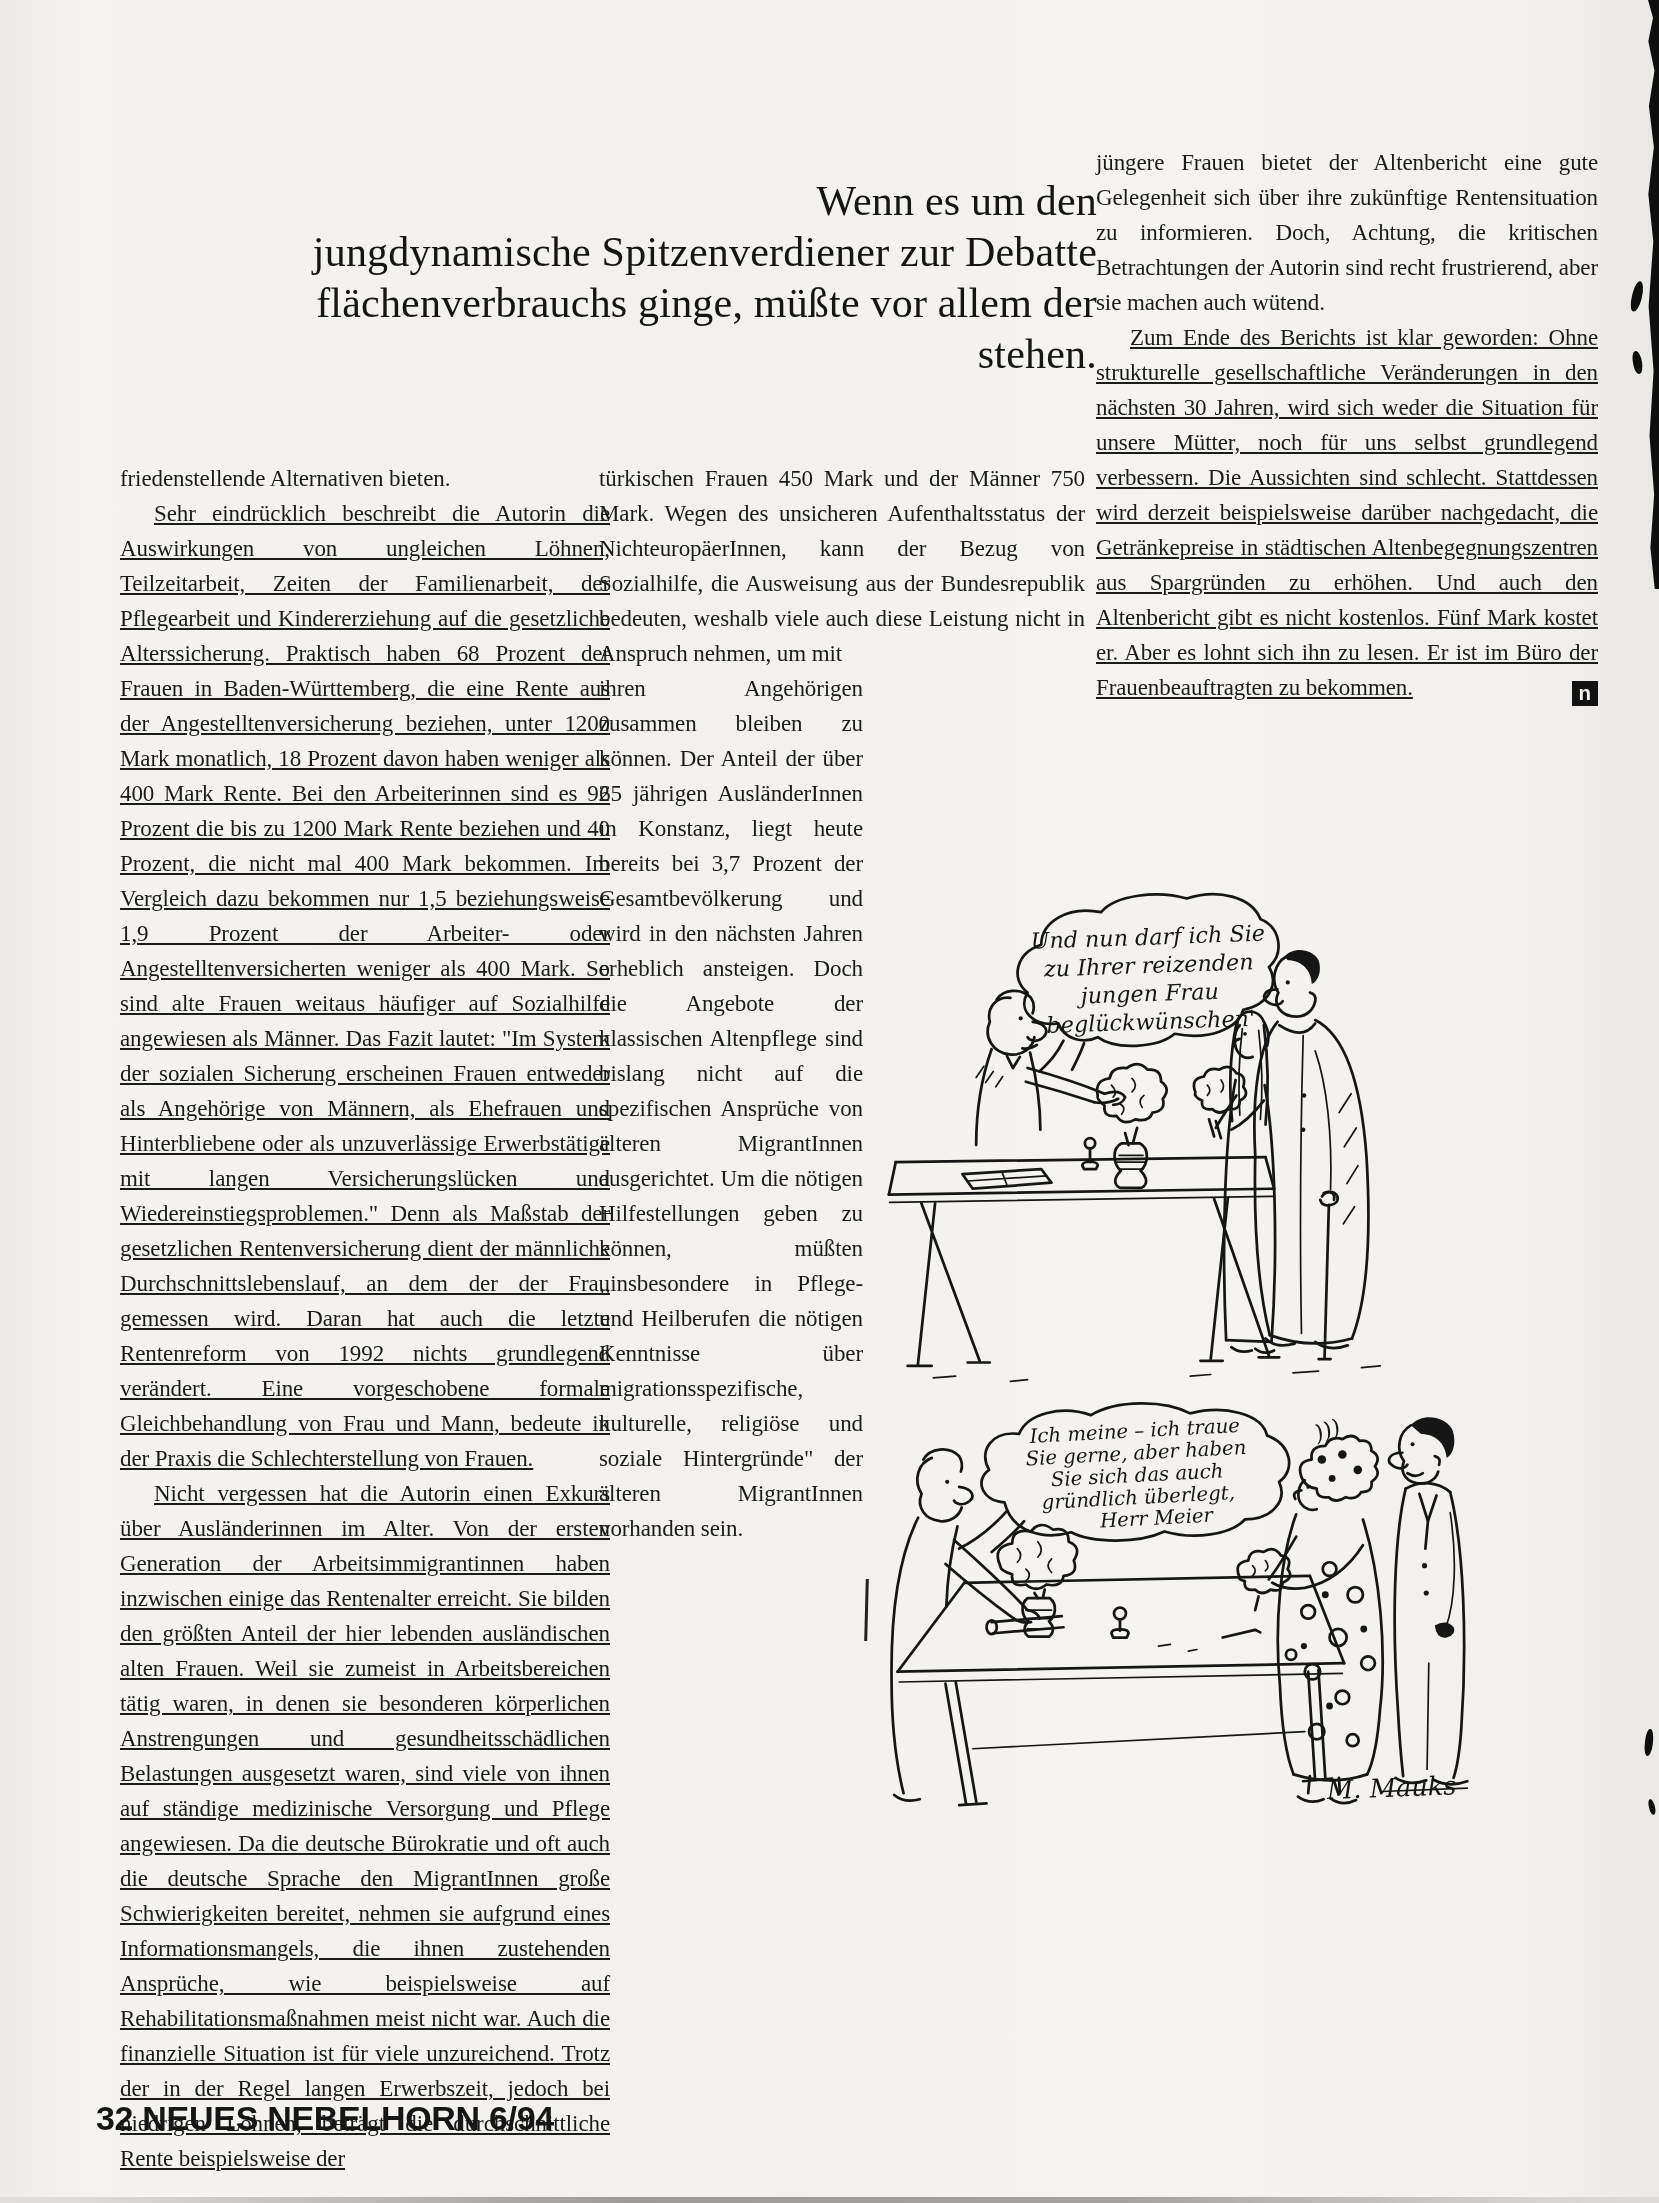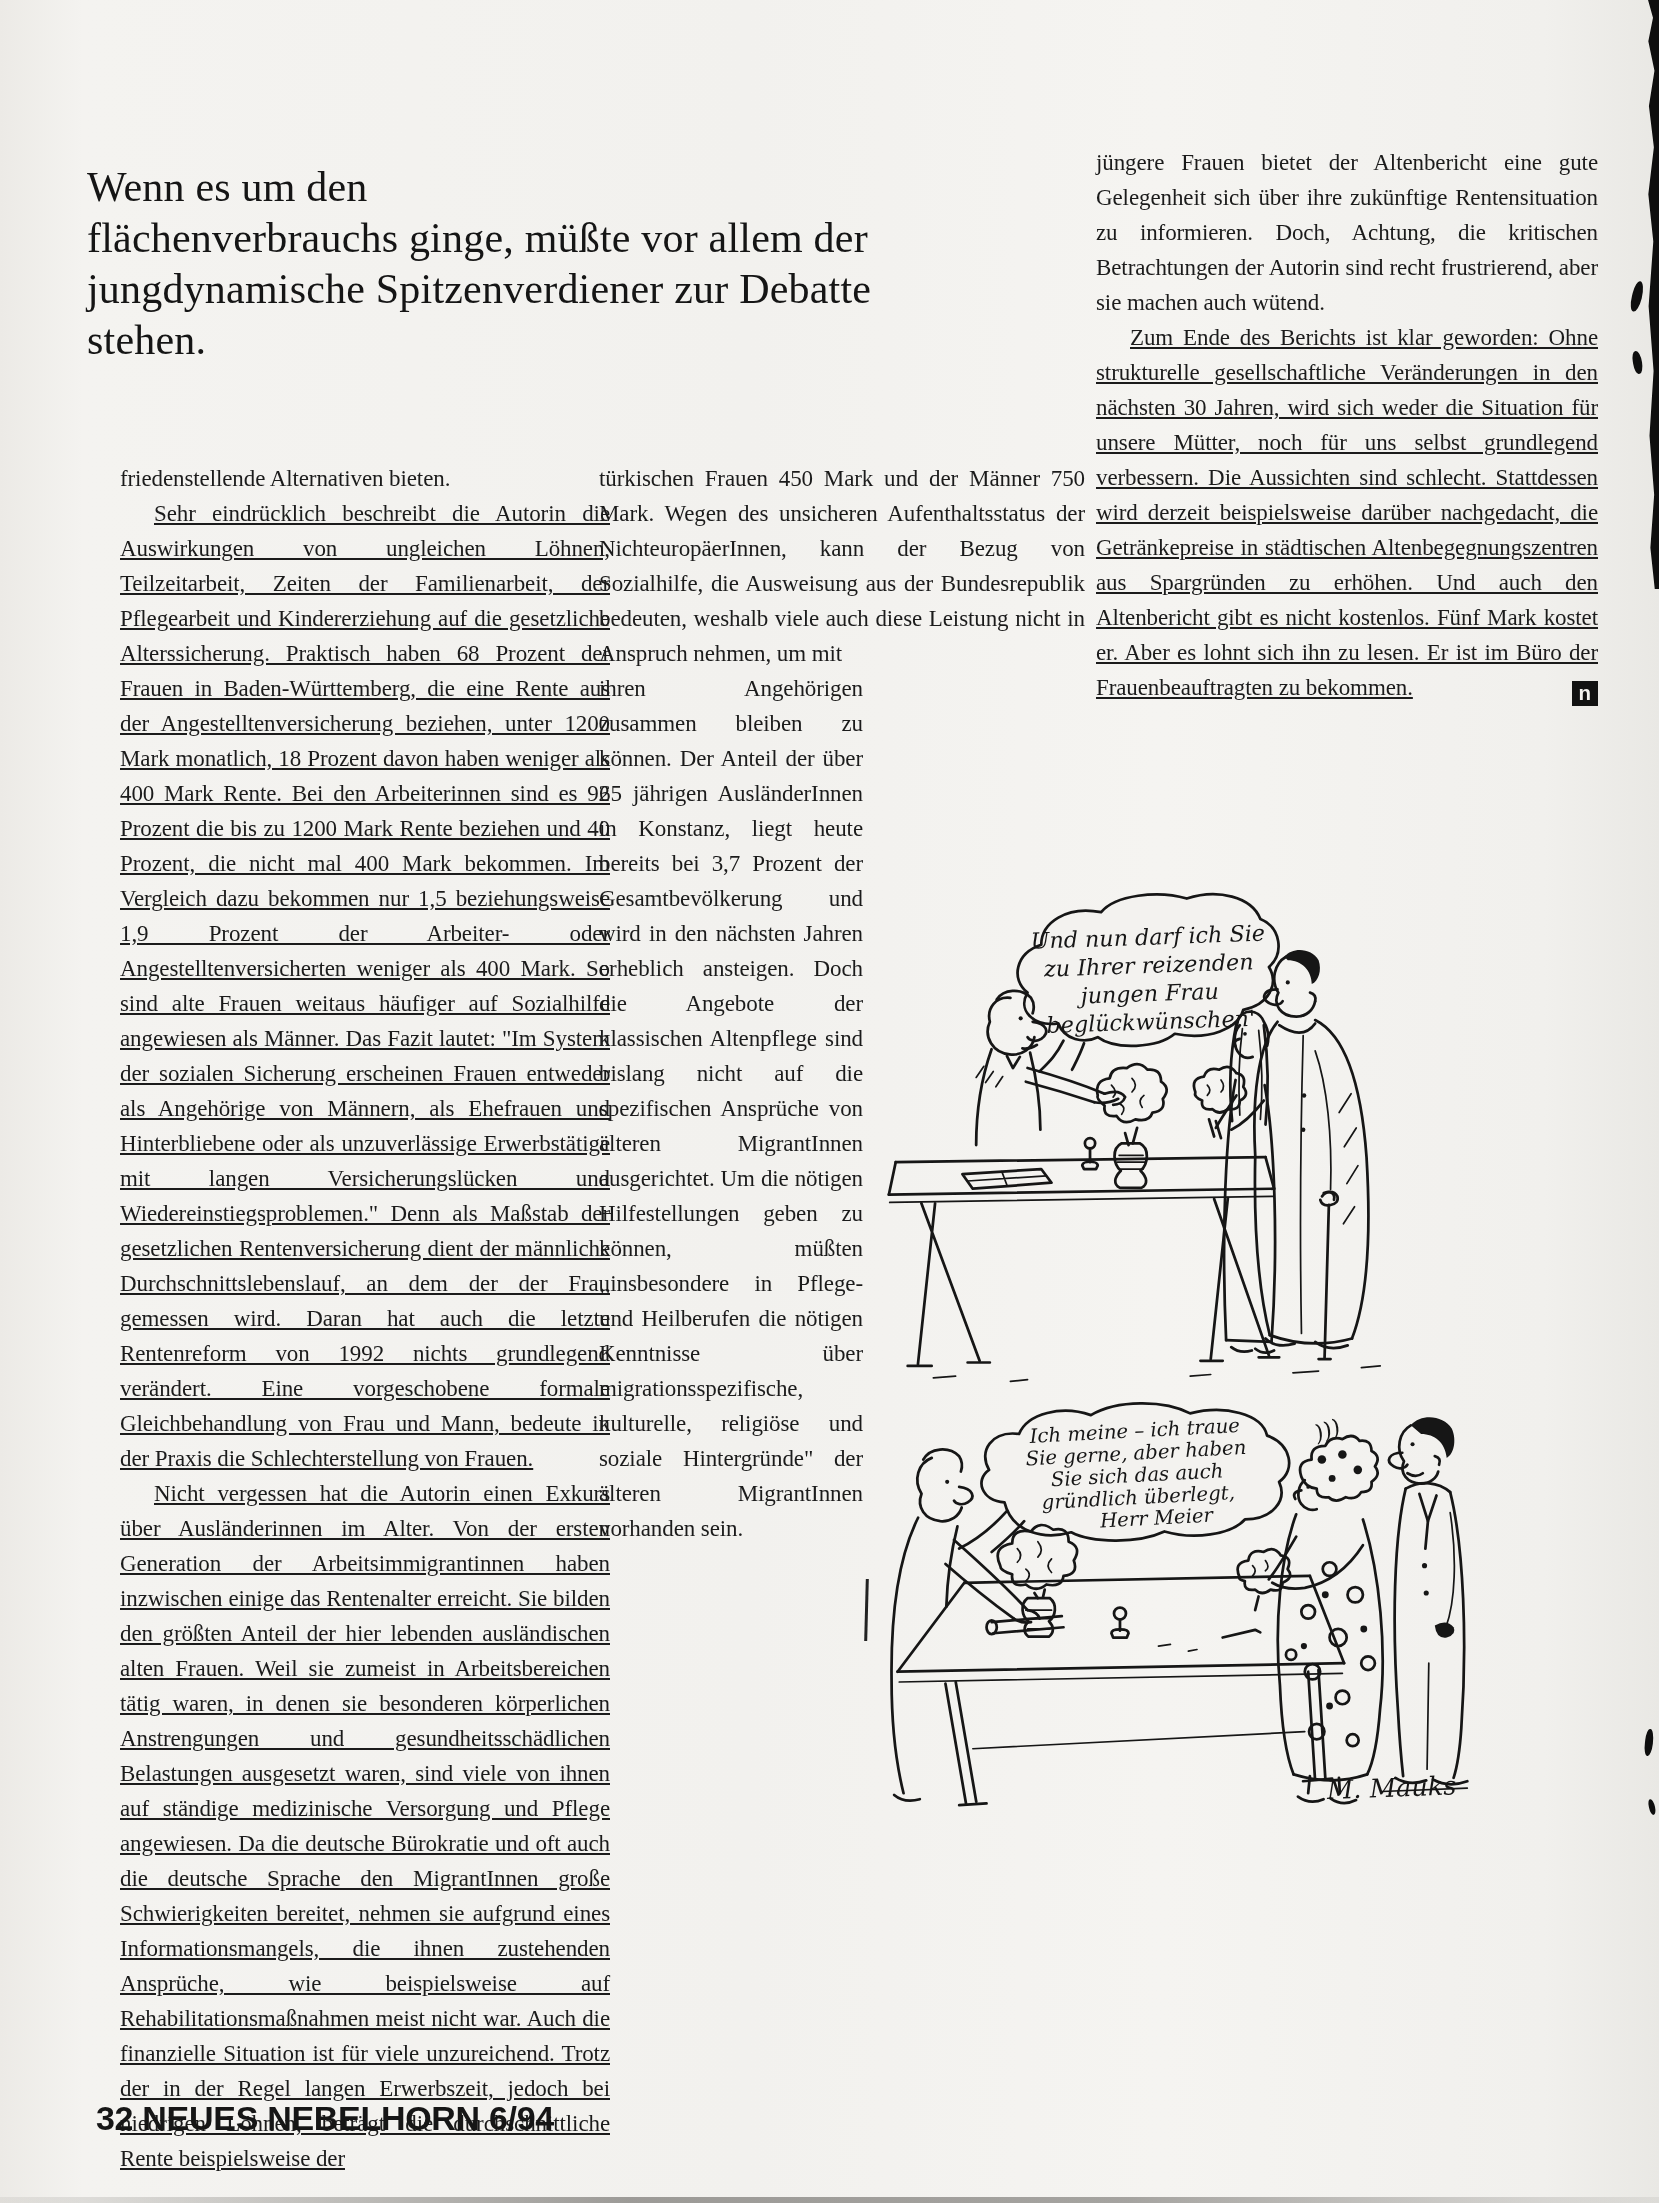--- a/index.html
+++ b/index.html
@@ -9,22 +9,22 @@
     font-family:"Liberation Serif",serif;
     overflow:hidden;
   }
   #page{
     position:relative;width:1660px;height:2204px;
     background:linear-gradient(90deg,#eceae6 0%,#f4f3f0 5%,#f2f1ee 45%,#f5f4f1 70%,#f1f0ed 93%,#e9e8e4 100%);
     color:#1b1b1b;
   }
   
   #headline{
-    position:absolute;left:87px;top:162px;width:1010px;
-    text-align:left;font-size:42px;line-height:51px;
+    position:absolute;left:87px;top:176px;width:1010px;
+    text-align:right;font-size:42px;line-height:51px;
     color:#151515;letter-spacing:0.2px;
   }
   
   .col{
     position:absolute;text-align:justify;
     font-size:23px;line-height:35px;letter-spacing:-0.1px;
     color:#1b1b1b;
     hyphens:auto;-webkit-hyphens:auto;
   }
   .col p{margin:0;}
@@ -77,22 +77,22 @@
     background:linear-gradient(90deg,rgba(110,108,102,.10),rgba(85,83,79,.55) 38%,rgba(85,83,79,.5) 68%,rgba(110,108,102,.10));
   }
 </style>
 </head>
 <body>
 
 <div id="page">
 
   <div id="headline">
     <div>Wenn es um den</div>
+    <div>jungdynamische Spitzenverdiener zur Debatte</div>
     <div>flächenverbrauchs ginge, müßte vor allem der</div>
-    <div>jungdynamische Spitzenverdiener zur Debatte</div>
     <div>stehen.</div>
   </div>
 
   <div id="col-left" class="col">
     <p>friedenstellende Alternativen bieten.</p>
     <p class="indent">Sehr eindrücklich beschreibt die Autorin die Auswirkungen von ungleichen Löhnen, Teilzeitarbeit, Zeiten der Familienarbeit, der Pflegearbeit und Kindererziehung auf die gesetzliche Alterssicherung. Praktisch haben 68 Prozent der Frauen in Baden-Württemberg, die eine Rente aus der Angestelltenversicherung beziehen, unter 1200 Mark monatlich, 18 Prozent davon haben weniger als 400 Mark Rente. Bei den Arbeiterinnen sind es 92 Prozent die bis zu 1200 Mark Rente beziehen und 40 Prozent, die nicht mal 400 Mark bekommen. Im Vergleich dazu bekommen nur 1,5 beziehungsweise 1,9 Prozent der Arbeiter- oder Angestelltenversicherten weniger als 400 Mark. So sind alte Frauen weitaus häufiger auf Sozialhilfe angewiesen als Männer. Das Fazit lautet: "Im System der sozialen Sicherung erscheinen Frauen entweder als Angehörige von Männern, als Ehefrauen und Hinterbliebene oder als unzuverlässige Erwerbstätige mit langen Versicherungslücken und Wiedereinstiegsproblemen." Denn als Maßstab der gesetzlichen Rentenversicherung dient der männliche Durchschnittslebenslauf, an dem der der Frau gemessen wird. Daran hat auch die letzte Rentenreform von 1992 nichts grundlegend verändert. Eine vorgeschobene formale Gleichbehandlung von Frau und Mann, bedeute in der Praxis die Schlechterstellung von Frauen.</p>
     <p class="indent">Nicht vergessen hat die Autorin einen Exkurs über Ausländerinnen im Alter. Von der ersten Generation der Arbeitsimmigrantinnen haben inzwischen einige das Rentenalter erreicht. Sie bilden den größten Anteil der hier lebenden ausländischen alten Frauen. Weil sie zumeist in Arbeitsbereichen tätig waren, in denen sie besonderen körperlichen Anstrengungen und gesundheitsschädlichen Belastungen ausgesetzt waren, sind viele von ihnen auf ständige medizinische Versorgung und Pflege angewiesen. Da die deutsche Bürokratie und oft auch die deutsche Sprache den MigrantInnen große Schwierigkeiten bereitet, nehmen sie aufgrund eines Informationsmangels, die ihnen zustehenden Ansprüche, wie beispielsweise auf Rehabilitationsmaßnahmen meist nicht war. Auch die finanzielle Situation ist für viele unzureichend. Trotz der in der Regel langen Erwerbszeit, jedoch bei niedrigen Löhnen, beträgt die durchschnittliche Rente beispielsweise der</p>
   </div>
 
   <div id="col-mid-top" class="col">

